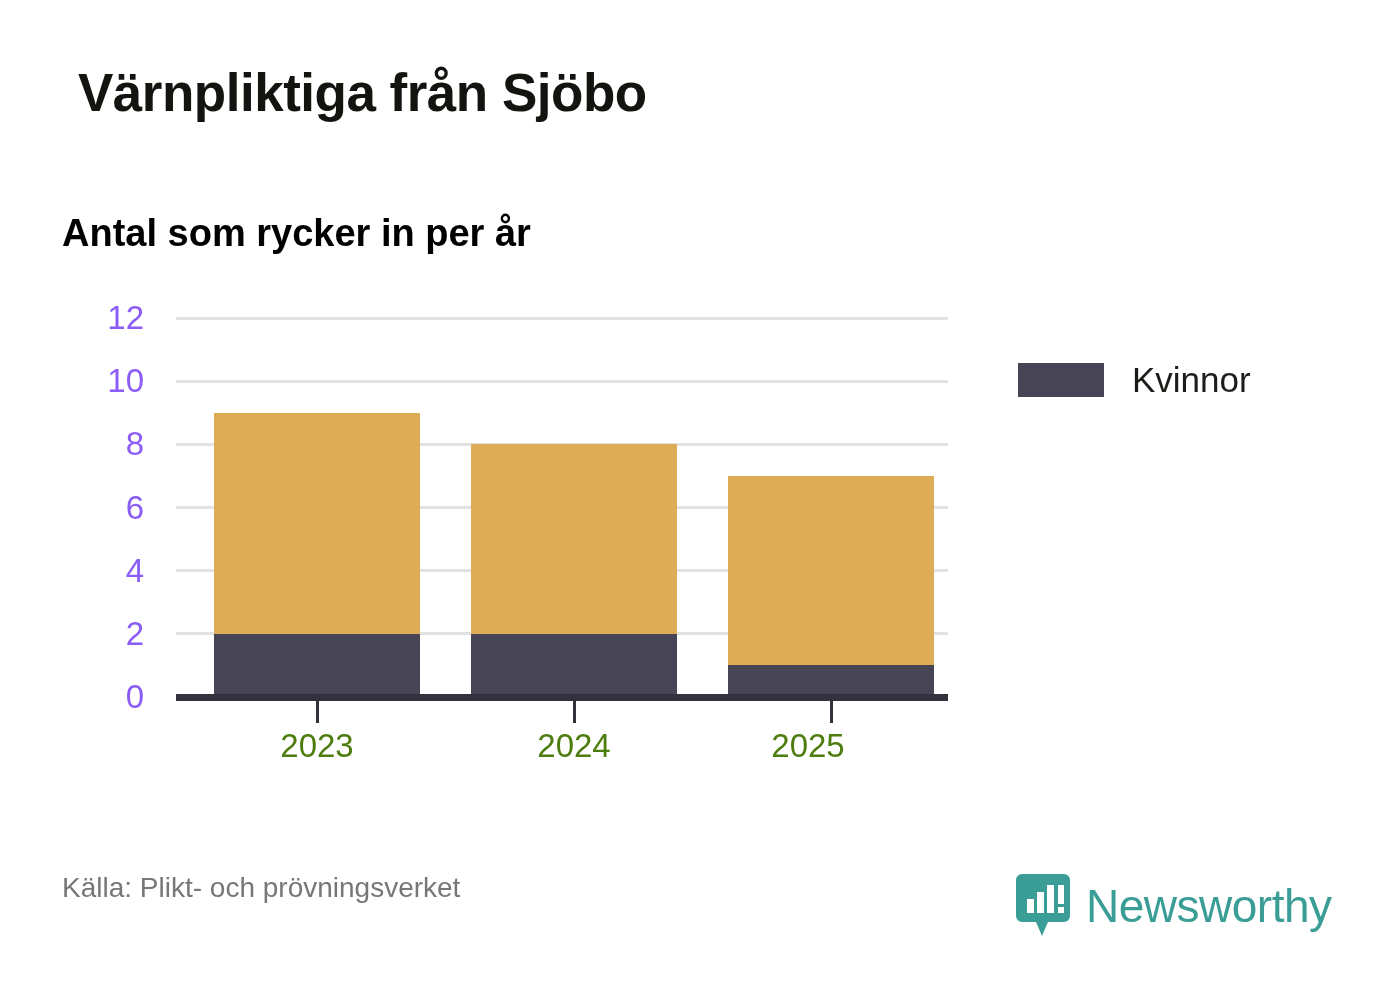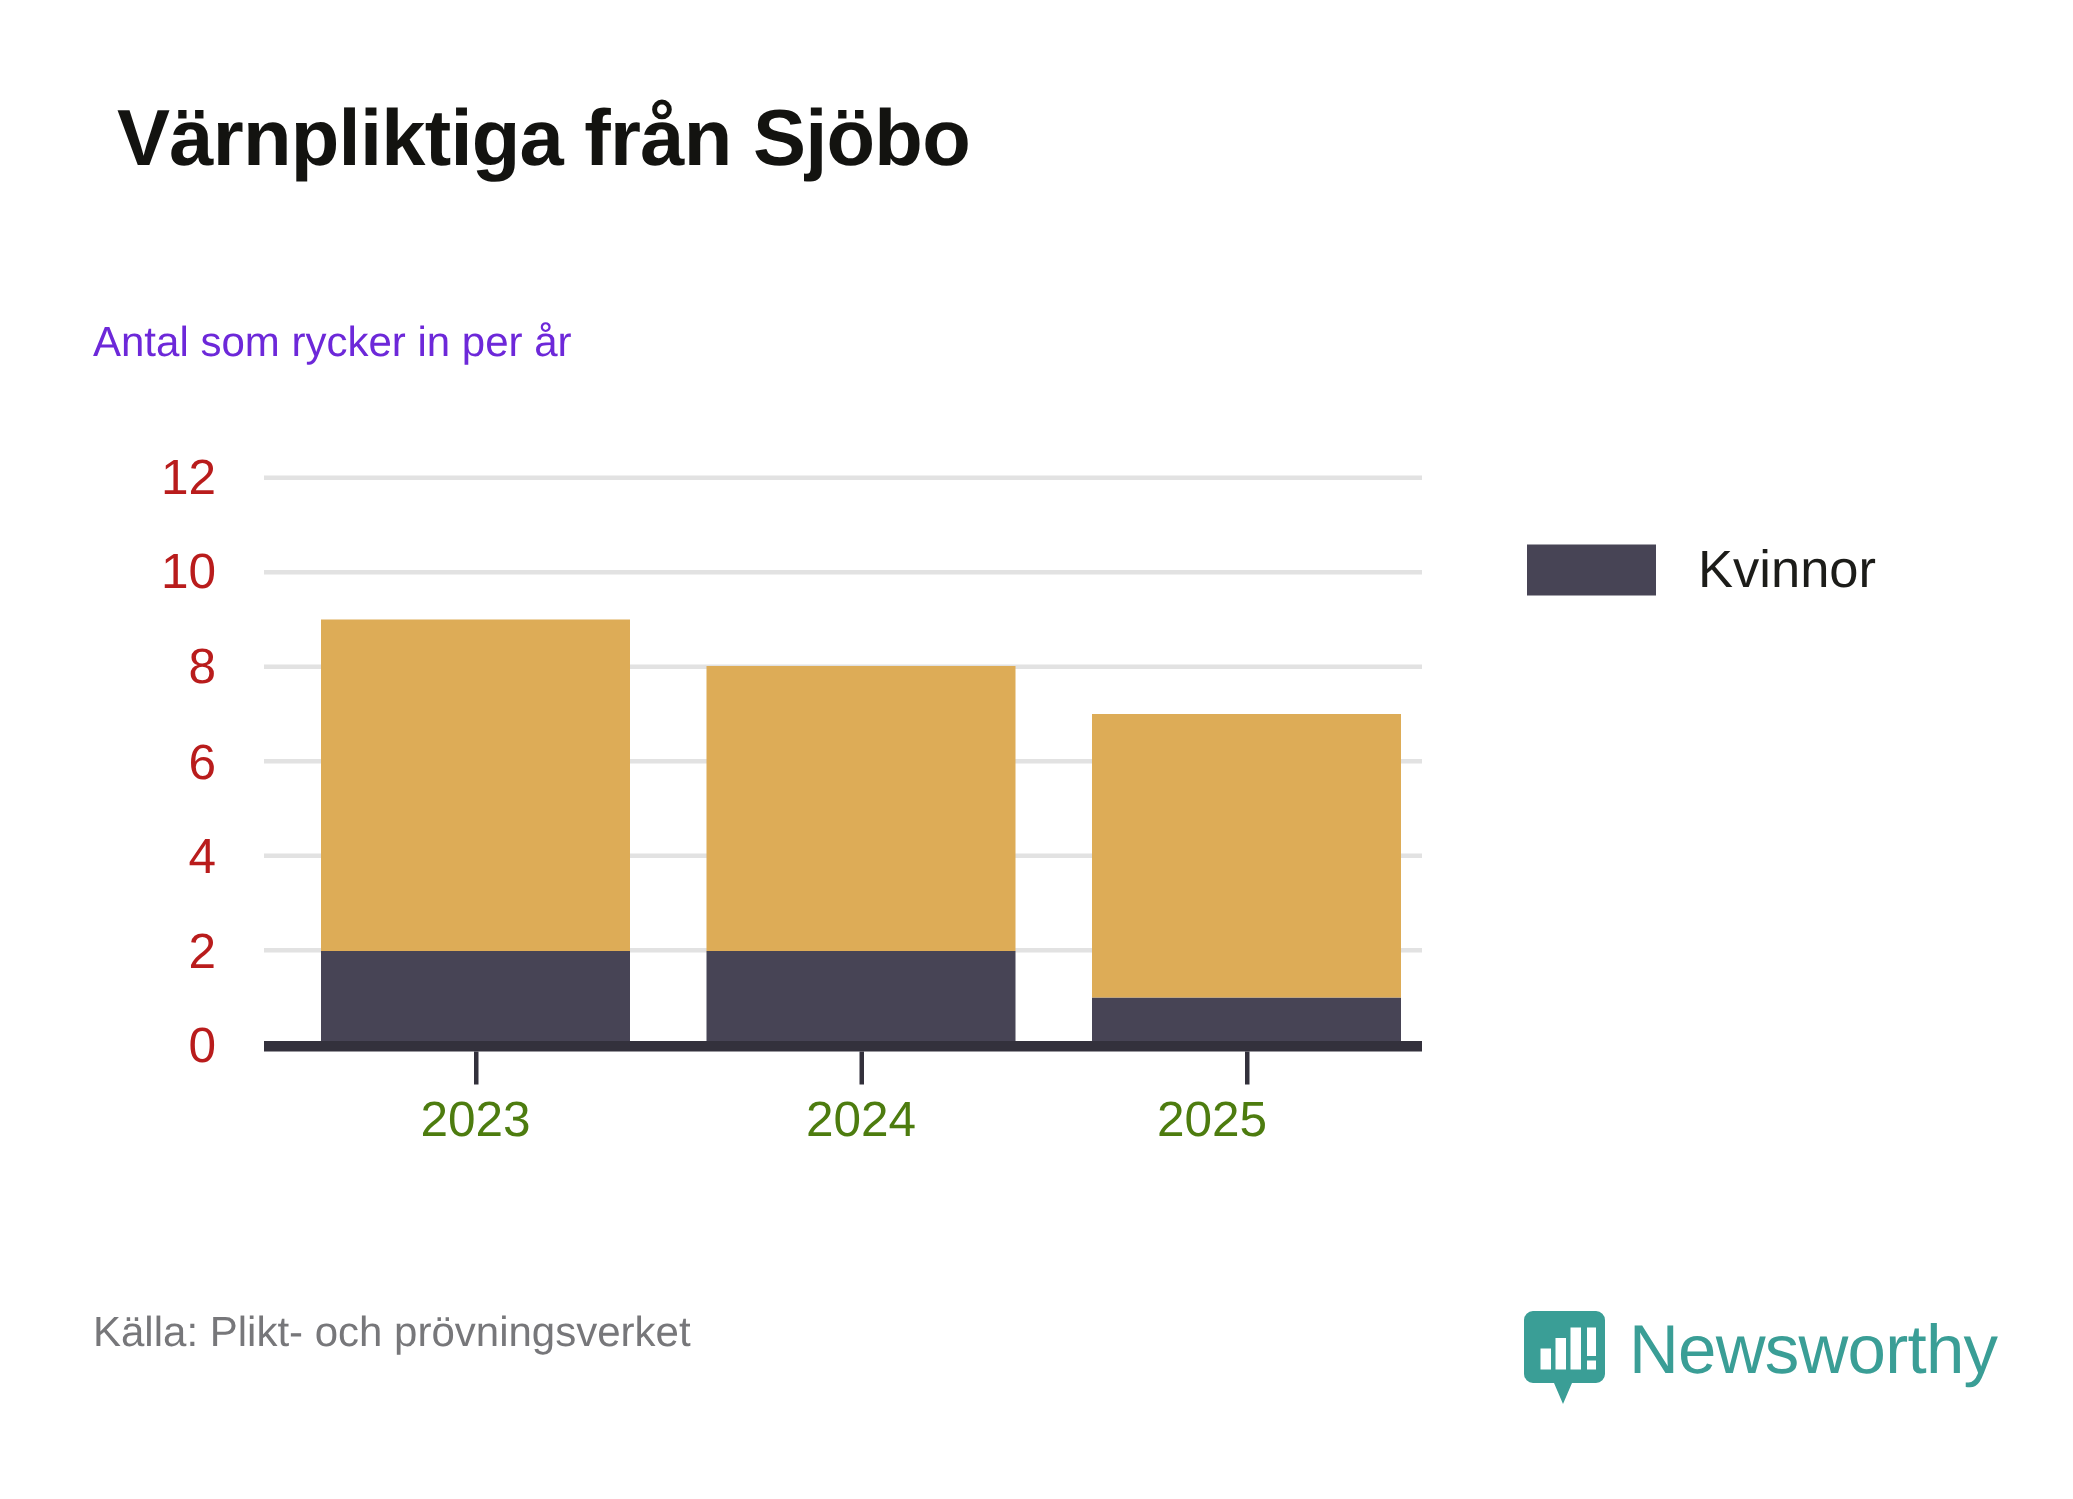--- a/index.html
+++ b/index.html
@@ -24,23 +24,23 @@
     font-size: 53px;
     font-weight: bold;
     letter-spacing: -0.5px;
     color: #131310;
     white-space: nowrap;
   }
   #chart-subtitle {
     position: absolute;
     left: 62px;
     top: 212px;
-    font-size: 28px;
-    font-weight: normal;
-    color: #6d28d9;
+    font-size: 38px;
+    font-weight: bold;
+    color: #000000;
     white-space: nowrap;
   }
 
   
   #plot-area {
     position: absolute;
     left: 176px;
     top: 318px;
     width: 772px;   
     height: 379px;  
@@ -53,21 +53,21 @@
     height: 3px;
     background: #e2e2e2;
   }
 
   .tick-label {
     position: absolute;
     right: 100%;
     margin-right: 32px;
     transform: translateY(-50%);
     font-size: 33px;
-    color: #b91c1c;
+    color: #8b5cf6;
     white-space: nowrap;
   }
 
   #axis-baseline {
     position: absolute;
     left: 176px;
     top: 694px;
     width: 772px;
     height: 7px;
     background: #33313c;
@@ -135,21 +135,21 @@
     font-size: 28px;
     color: #77777a;
     white-space: nowrap;
   }
 
   #brand {
     position: absolute;
     left: 1014px;
     top: 872px;
     display: flex;
-    align-items: flex-start;
+    align-items: center;
   }
   #brand-mark {
     width: 58px;
     height: 68px;
     flex: 0 0 auto;
   }
   #brand-name {
     margin-left: 14px;
     font-size: 46px;
     color: #3a9e96;

